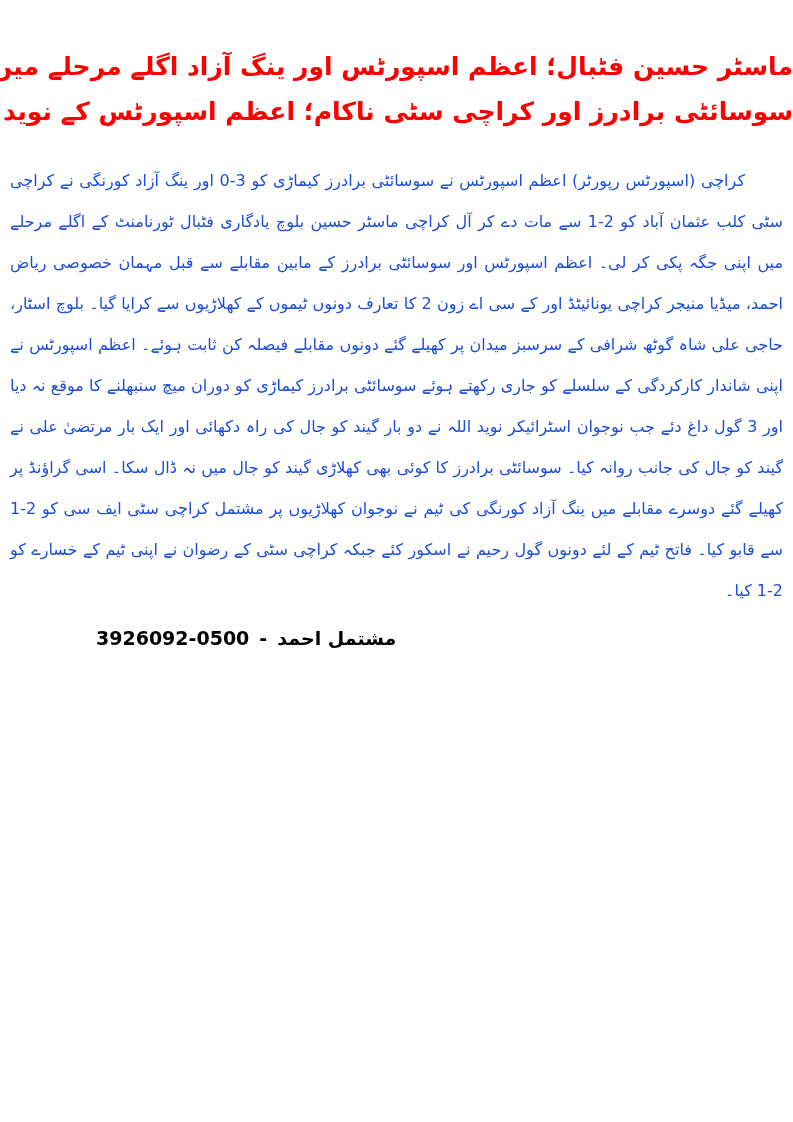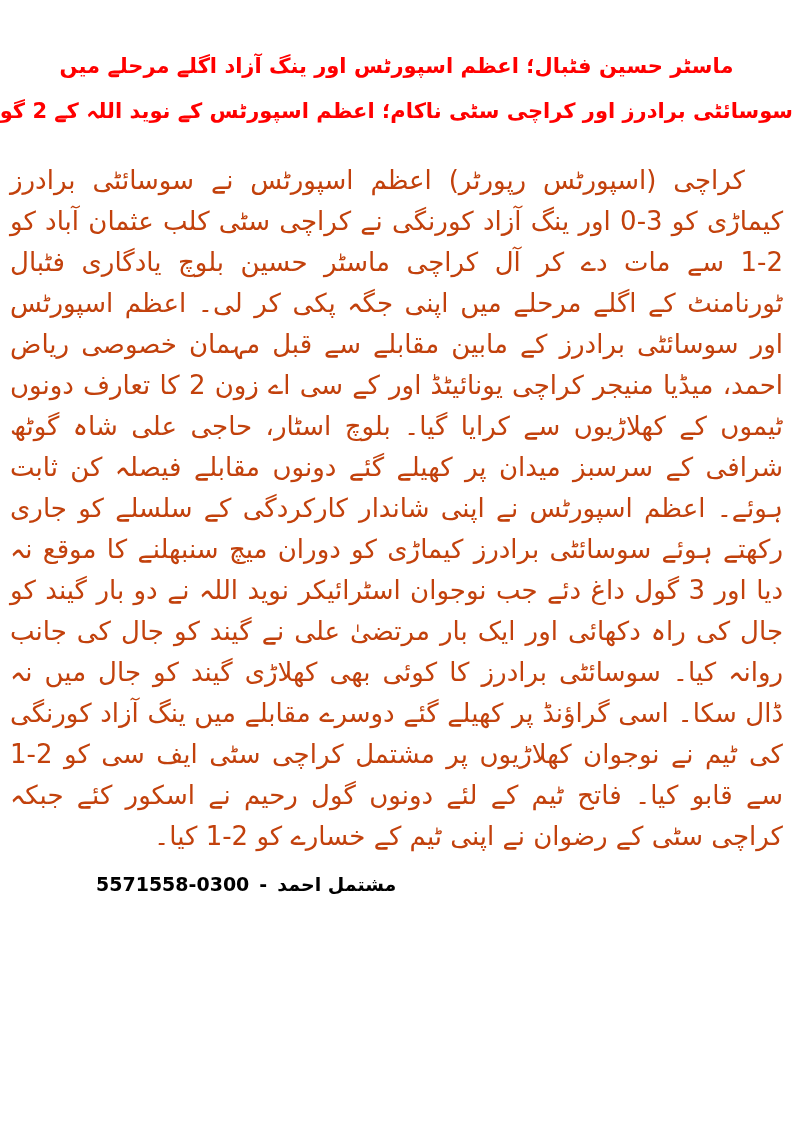--- a/index.html
+++ b/index.html
@@ -13,33 +13,33 @@
     color: #000000;
     overflow: hidden;
   }
   .headline {
     padding-top: 44px;
     direction: rtl;
     text-align: center;
     color: #ff0000;
   }
   .headline-line {
-    font-size: 21px;
+    font-size: 25px;
     font-weight: bold;
     line-height: 45px;
     white-space: nowrap;
   }
   .article-body {
     margin: 26px 10px 0 10px;
     direction: rtl;
     text-align: justify;
-    font-size: 26px;
+    font-size: 16px;
     line-height: 41px;
     text-indent: 38px;
-    color: #c2410c;
+    color: #1d4ed8;
   }
   .contact-line {
     margin-top: 16px;
     margin-left: 96px;
     direction: rtl;
     text-align: left;
     font-size: 19px;
     font-weight: bold;
     color: #000000;
   }
@@ -51,16 +51,16 @@
 <div class="page">
 
   <div class="headline">
     <div class="headline-line">ماسٹر حسین فٹبال؛ اعظم اسپورٹس اور ینگ آزاد اگلے مرحلے میں</div>
     <div class="headline-line">سوسائٹی برادرز اور کراچی سٹی ناکام؛ اعظم اسپورٹس کے نوید اللہ کے 2 گول</div>
   </div>
 
   <div class="article-body">کراچی (اسپورٹس رپورٹر) اعظم اسپورٹس نے سوسائٹی برادرز کیماڑی کو 3-0 اور ینگ آزاد کورنگی نے کراچی سٹی کلب عثمان آباد کو 2-1 سے مات دے کر آل کراچی ماسٹر حسین بلوچ یادگاری فٹبال ٹورنامنٹ کے اگلے مرحلے میں اپنی جگہ پکی کر لی۔ اعظم اسپورٹس اور سوسائٹی برادرز کے مابین مقابلے سے قبل مہمان خصوصی ریاض احمد، میڈیا منیجر کراچی یونائیٹڈ اور کے سی اے زون 2 کا تعارف دونوں ٹیموں کے کھلاڑیوں سے کرایا گیا۔ بلوچ اسٹار، حاجی علی شاہ گوٹھ شرافی کے سرسبز میدان پر کھیلے گئے دونوں مقابلے فیصلہ کن ثابت ہوئے۔ اعظم اسپورٹس نے اپنی شاندار کارکردگی کے سلسلے کو جاری رکھتے ہوئے سوسائٹی برادرز کیماڑی کو دوران میچ سنبھلنے کا موقع نہ دیا اور 3 گول داغ دئے جب نوجوان اسٹرائیکر نوید اللہ نے دو بار گیند کو جال کی راہ دکھائی اور ایک بار مرتضیٰ علی نے گیند کو جال کی جانب روانہ کیا۔ سوسائٹی برادرز کا کوئی بھی کھلاڑی گیند کو جال میں نہ ڈال سکا۔ اسی گراؤنڈ پر کھیلے گئے دوسرے مقابلے میں ینگ آزاد کورنگی کی ٹیم نے نوجوان کھلاڑیوں پر مشتمل کراچی سٹی ایف سی کو 2-1 سے قابو کیا۔ فاتح ٹیم کے لئے دونوں گول رحیم نے اسکور کئے جبکہ کراچی سٹی کے رضوان نے اپنی ٹیم کے خسارے کو 2-1 کیا۔</div>
 
   <div class="contact-line">
-    <span>مشتمل احمد</span><span class="sep">-</span><span>0300-5571558</span>
+    <span>مشتمل احمد</span><span class="sep">-</span><span>0500-3926092</span>
   </div>
 
 </div>
 
 </body></html>

